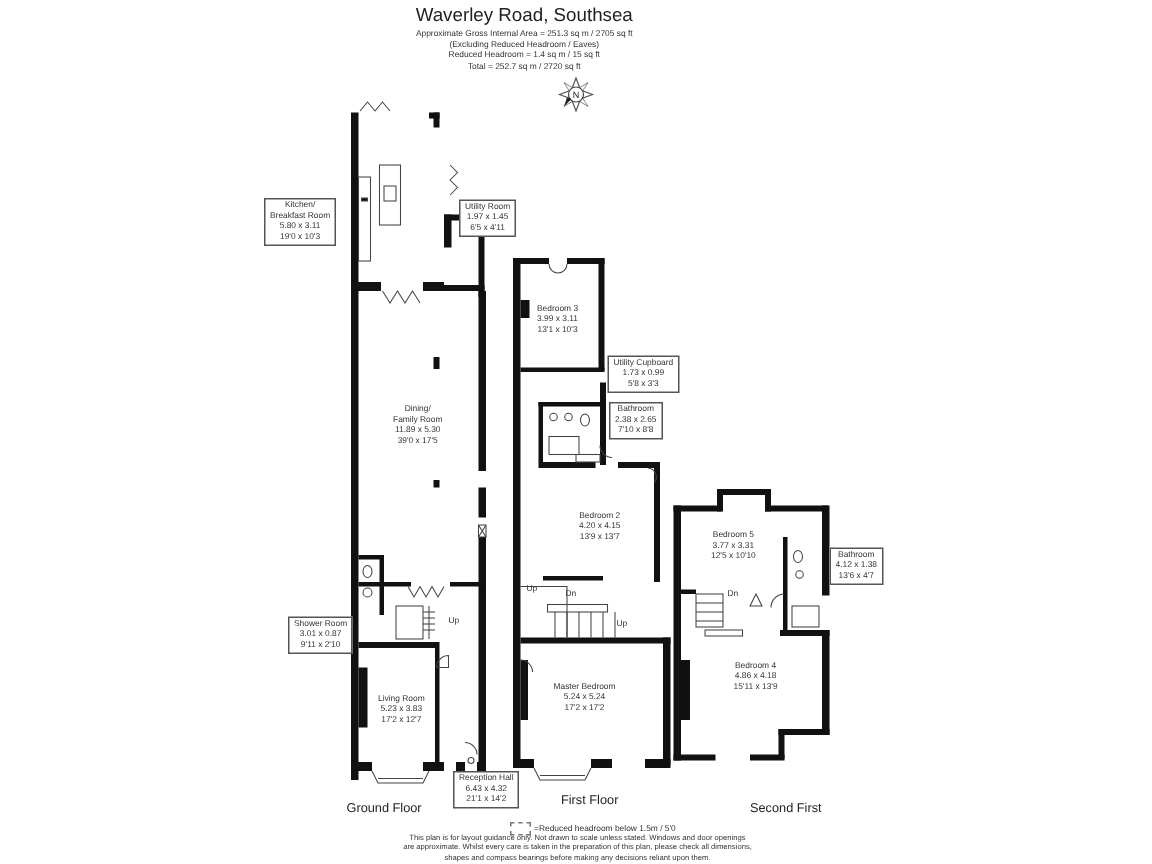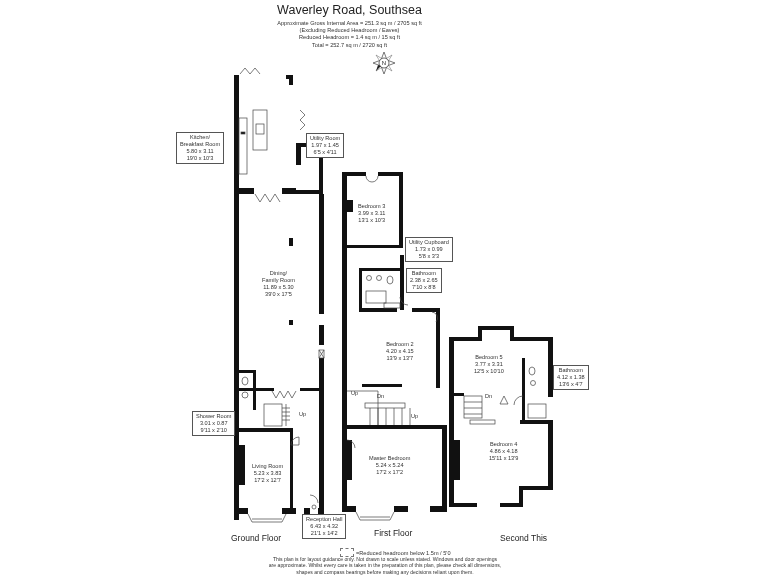--- a/index.html
+++ b/index.html
@@ -265,21 +265,21 @@
 </div>
 <div class="lbl" style="left:489px;top:441px;">
   <div>Bedroom 4</div>
   <div>4.86 x 4.18</div>
   <div>15'11 x 13'9</div>
 </div>
 <div class="stair" style="left:485px;top:393px;">Dn</div>
 
 <div class="floor" style="left:231px;top:533px;">Ground Floor</div>
 <div class="floor" style="left:374px;top:528px;">First Floor</div>
-<div class="floor" style="left:500px;top:533px;">Second This</div>
+<div class="floor" style="left:500px;top:533px;">Second First</div>
 
 <div class="legend">
   <span class="sw"></span>
   <span>=Reduced headroom below 1.5m / 5'0</span>
 </div>
 
 <div class="disc">
   <div>This plan is for layout guidance only. Not drawn to scale unless stated. Windows and door openings</div>
   <div>are approximate. Whilst every care is taken in the preparation of this plan, please check all dimensions,</div>
   <div>shapes and compass bearings before making any decisions reliant upon them.</div>

